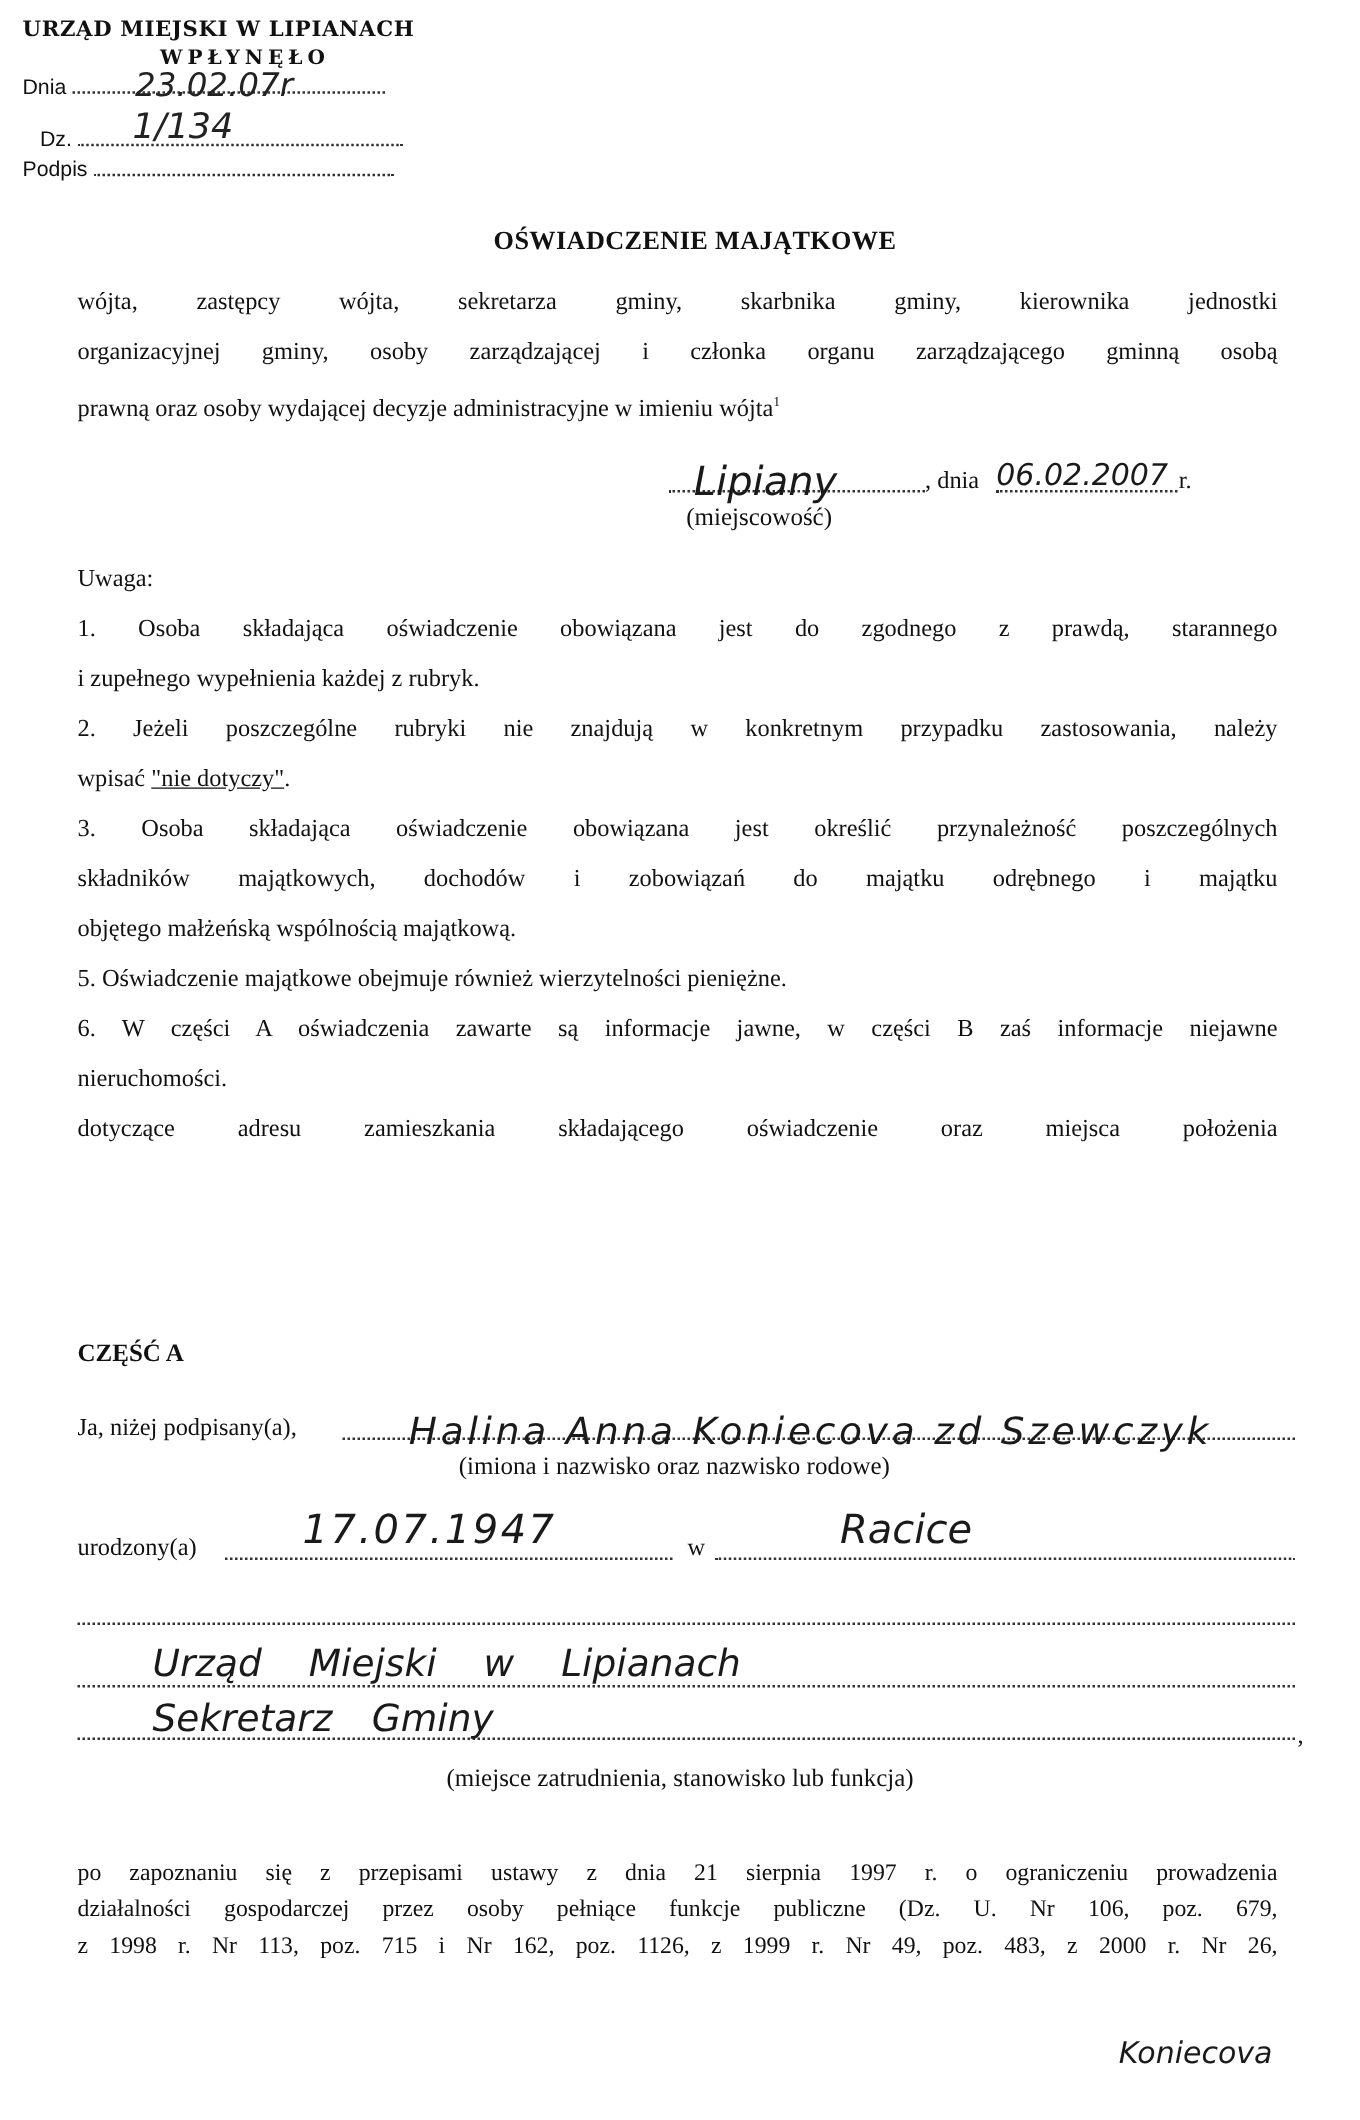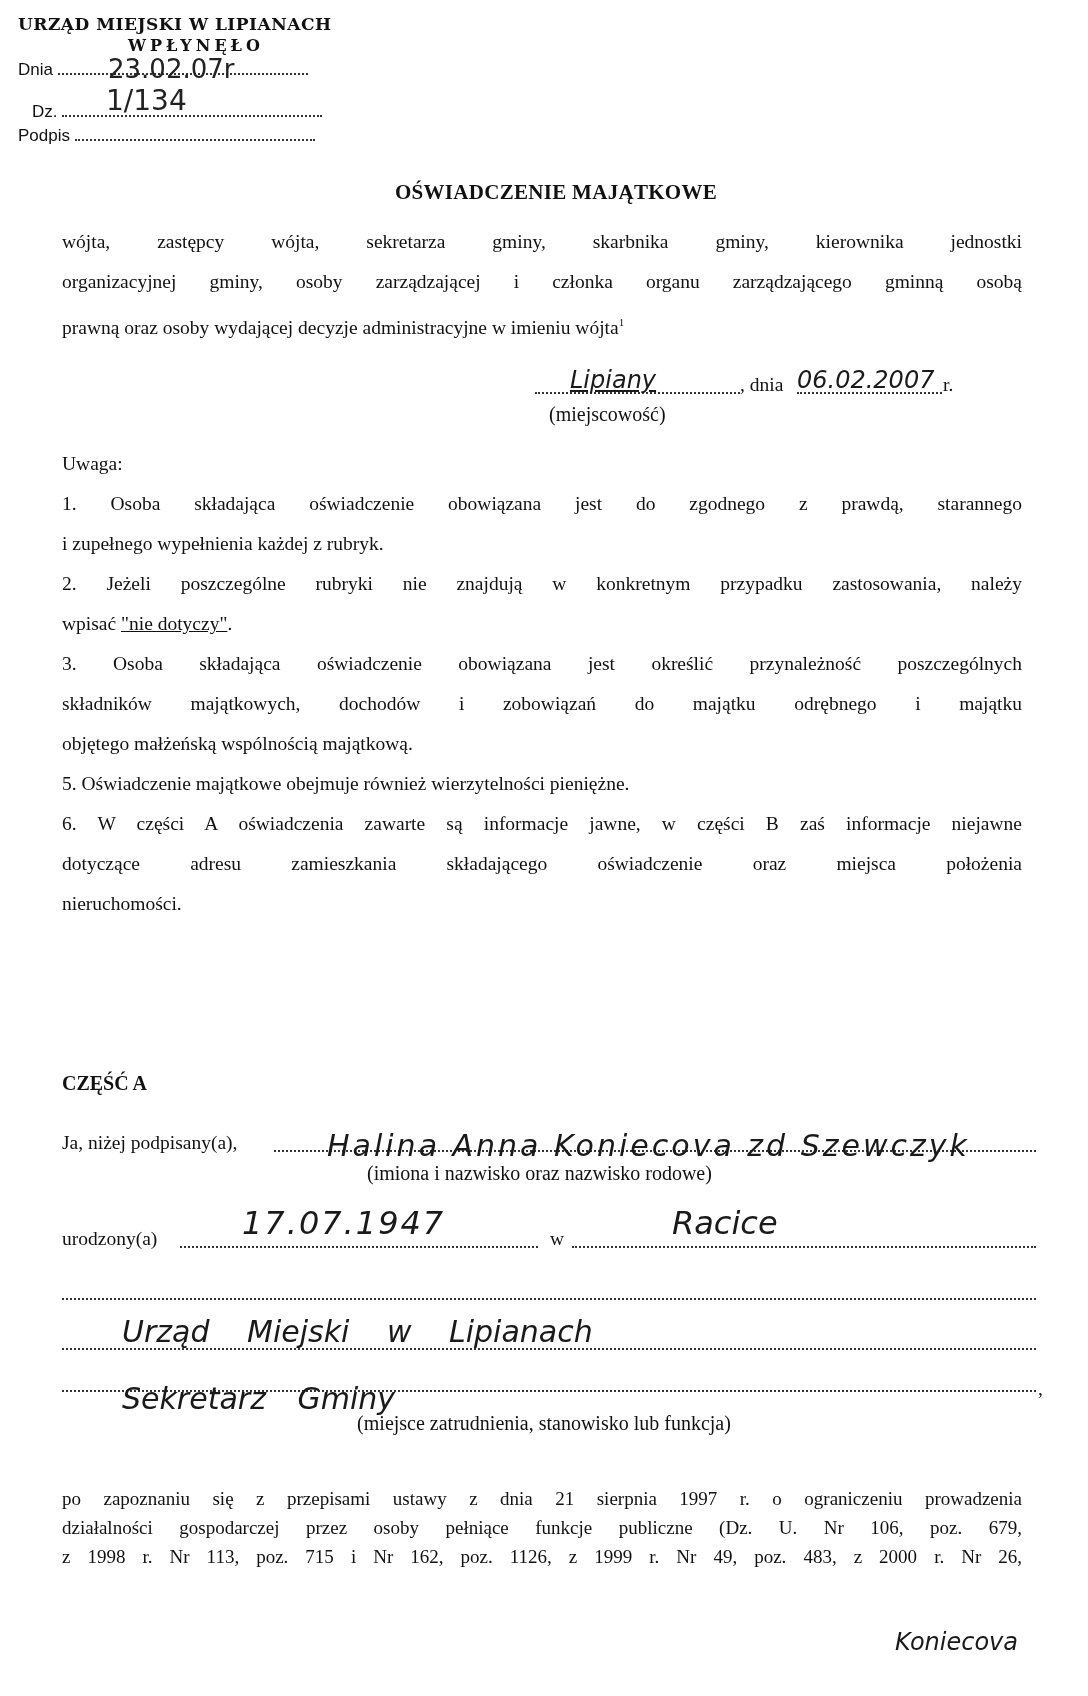--- a/index.html
+++ b/index.html
@@ -8,21 +8,21 @@
     font-family: "Liberation Serif", "DejaVu Serif", serif; color: #111;
   }
   .abs { position: absolute; }
 
   
   .stamp { left: 18px; top: 14px; width: 340px; height: 140px; }
   .stamp-line1 { position: absolute; left: 0; top: 0; font-family: "DejaVu Serif", serif; font-weight: bold; font-size: 17px; letter-spacing: 0.5px; white-space: nowrap; }
   .stamp-line2 { position: absolute; left: 110px; top: 22px; font-family: "DejaVu Serif", serif; font-weight: bold; font-size: 16px; letter-spacing: 4px; }
   .stamp-field { position: absolute; left: 0; font-family: "Liberation Sans", sans-serif; font-size: 17px; white-space: nowrap; }
   .stamp-field .dots { display: inline-block; border-bottom: 2px dotted #333; height: 12px; vertical-align: baseline; }
-  .stamp-hw { position: absolute; font-family: "DejaVu Sans", sans-serif; font-size: 26px; color: #222; }
+  .stamp-hw { position: absolute; font-family: "DejaVu Sans", sans-serif; font-style: italic; font-size: 26px; color: #222; }
 
   .title { left: 12px; width: 1088px; top: 180px; text-align: center; font-weight: bold; font-size: 21px; letter-spacing: 0.3px; }
 
   .para { left: 62px; width: 960px; font-size: 19.5px; line-height: 40px; text-align: justify; }
   .para .line { display: block; text-align: justify; text-align-last: justify; height: 40px; white-space: nowrap; }
   .para .line.last { text-align-last: left; }
   sup { font-size: 11px; }
 
   .dotted { display: inline-block; border-bottom: 2px dotted #333; }
   .hw { font-family: "DejaVu Sans", sans-serif; font-style: italic; color: #1a1a1a; }
@@ -62,41 +62,41 @@
 <div class="abs title">OŚWIADCZENIE MAJĄTKOWE</div>
 
 <div class="abs para" style="top:222px;">
   <span class="line">wójta, zastępcy wójta, sekretarza gminy, skarbnika gminy, kierownika jednostki</span>
   <span class="line">organizacyjnej gminy, osoby zarządzającej i członka organu zarządzającego gminną osobą</span>
   <span class="line last"><span>prawną oraz osoby wydającej decyzje administracyjne w imieniu wójta</span><sup>1</sup></span>
 </div>
 
 <div class="abs" style="left:535px; top:370px; width:500px; height:70px; font-size:19.5px;">
   <span class="dotted" style="position:absolute; left:0; top:22px; width:205px;"></span>
-  <span class="hw" style="position:absolute; left:35px; top:-4px; font-size:24px;text-decoration:underline;">Lipiany</span>
+  <span class="hw" style="position:absolute; left:20px; top:-4px; font-size:32px;">Lipiany</span>
   <span style="position:absolute; left:205px; top:4px;">, dnia</span>
   <span class="dotted" style="position:absolute; left:262px; top:22px; width:145px;"></span>
   <span class="hw" style="position:absolute; left:262px; top:-4px; font-size:24px;">06.02.2007</span>
   <span style="position:absolute; left:408px; top:4px;">r.</span>
   <span class="caption" style="position:absolute; left:14px; top:33px;">(miejscowość)</span>
 </div>
 
 <div class="abs para" style="top:444px;">
   <span class="line last">Uwaga:</span>
   <span class="line">1. Osoba składająca oświadczenie obowiązana jest do zgodnego z prawdą, starannego</span>
   <span class="line last">i zupełnego wypełnienia każdej z rubryk.</span>
   <span class="line">2. Jeżeli poszczególne rubryki nie znajdują w konkretnym przypadku zastosowania, należy</span>
   <span class="line last"><span>wpisać </span><span class="underline">"nie dotyczy"</span><span>.</span></span>
   <span class="line">3. Osoba składająca oświadczenie obowiązana jest określić przynależność poszczególnych</span>
   <span class="line">składników majątkowych, dochodów i zobowiązań do majątku odrębnego i majątku</span>
   <span class="line last">objętego małżeńską wspólnością majątkową.</span>
   <span class="line last">5. Oświadczenie majątkowe obejmuje również wierzytelności pieniężne.</span>
   <span class="line">6. W części A oświadczenia zawarte są informacje jawne, w części B zaś informacje niejawne</span>
+  <span class="line last">nieruchomości.</span>
   <span class="line">dotyczące adresu zamieszkania składającego oświadczenie oraz miejsca położenia</span>
-  <span class="line last">nieruchomości.</span>
 </div>
 
 <div class="abs bold" style="left:62px; top:1072px; font-size:20px;">CZĘŚĆ A</div>
 
 <div class="abs" style="left:62px; top:1112px; width:980px; height:90px; font-size:19.5px;">
   <span style="position:absolute; left:0; top:20px;">Ja, niżej podpisany(a),</span>
   <span class="dotted" style="position:absolute; left:212px; top:38px; width:762px;"></span>
   <span class="hw" style="position:absolute; left:265px; top:16px; font-size:30px; letter-spacing:3px; white-space:nowrap;">Halina Anna Koniecova zd Szewczyk</span>
   <span class="caption" style="position:absolute; left:305px; top:50px;">(imiona i nazwisko oraz nazwisko rodowe)</span>
 </div>
@@ -108,21 +108,21 @@
   <span style="position:absolute; left:488px; top:18px;">w</span>
   <span class="dotted" style="position:absolute; left:510px; top:36px; width:464px;"></span>
   <span class="hw" style="position:absolute; left:610px; top:-6px; font-size:32px;">Racice</span>
 </div>
 
 <div class="abs" style="left:62px; top:1270px; width:980px; height:140px; font-size:19.5px;">
   <span class="dotted" style="position:absolute; left:0; top:28px; width:974px;"></span>
   <span class="dotted" style="position:absolute; left:0; top:78px; width:974px;"></span>
   <span class="hw" style="position:absolute; left:60px; top:44px; font-size:30px; word-spacing:28px; white-space:nowrap;">Urząd Miejski w Lipianach</span>
   <span class="dotted" style="position:absolute; left:0; top:120px; width:974px;"></span>
-  <span class="hw" style="position:absolute; left:60px; top:88px; font-size:30px; word-spacing:22px; white-space:nowrap;margin-top:23px;">Sekretarz Gminy</span>
+  <span class="hw" style="position:absolute; left:60px; top:88px; font-size:30px; word-spacing:22px; white-space:nowrap;">Sekretarz Gminy</span>
   <span style="position:absolute; left:976px; top:108px;">,</span>
 </div>
 
 <div class="abs caption" style="left:0; width:1088px; top:1412px; text-align:center;">(miejsce zatrudnienia, stanowisko lub funkcja)</div>
 
 <div class="abs footer-para" style="top:1484px;">
   <span class="line">po zapoznaniu się z przepisami ustawy z dnia 21 sierpnia 1997 r. o ograniczeniu prowadzenia</span>
   <span class="line">działalności gospodarczej przez osoby pełniące funkcje publiczne (Dz. U. Nr 106, poz. 679,</span>
   <span class="line">z 1998 r. Nr 113, poz. 715 i Nr 162, poz. 1126, z 1999 r. Nr 49, poz. 483, z 2000 r. Nr 26,</span>
 </div>

